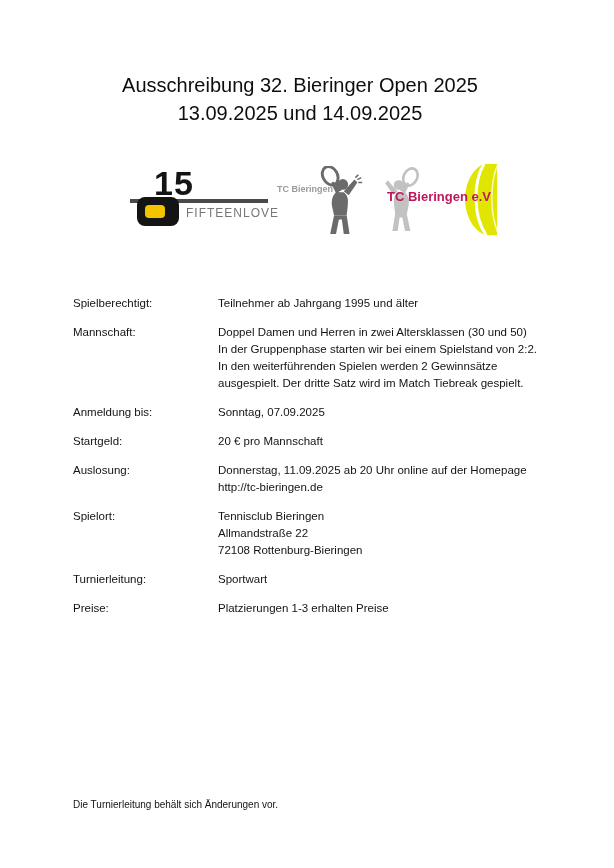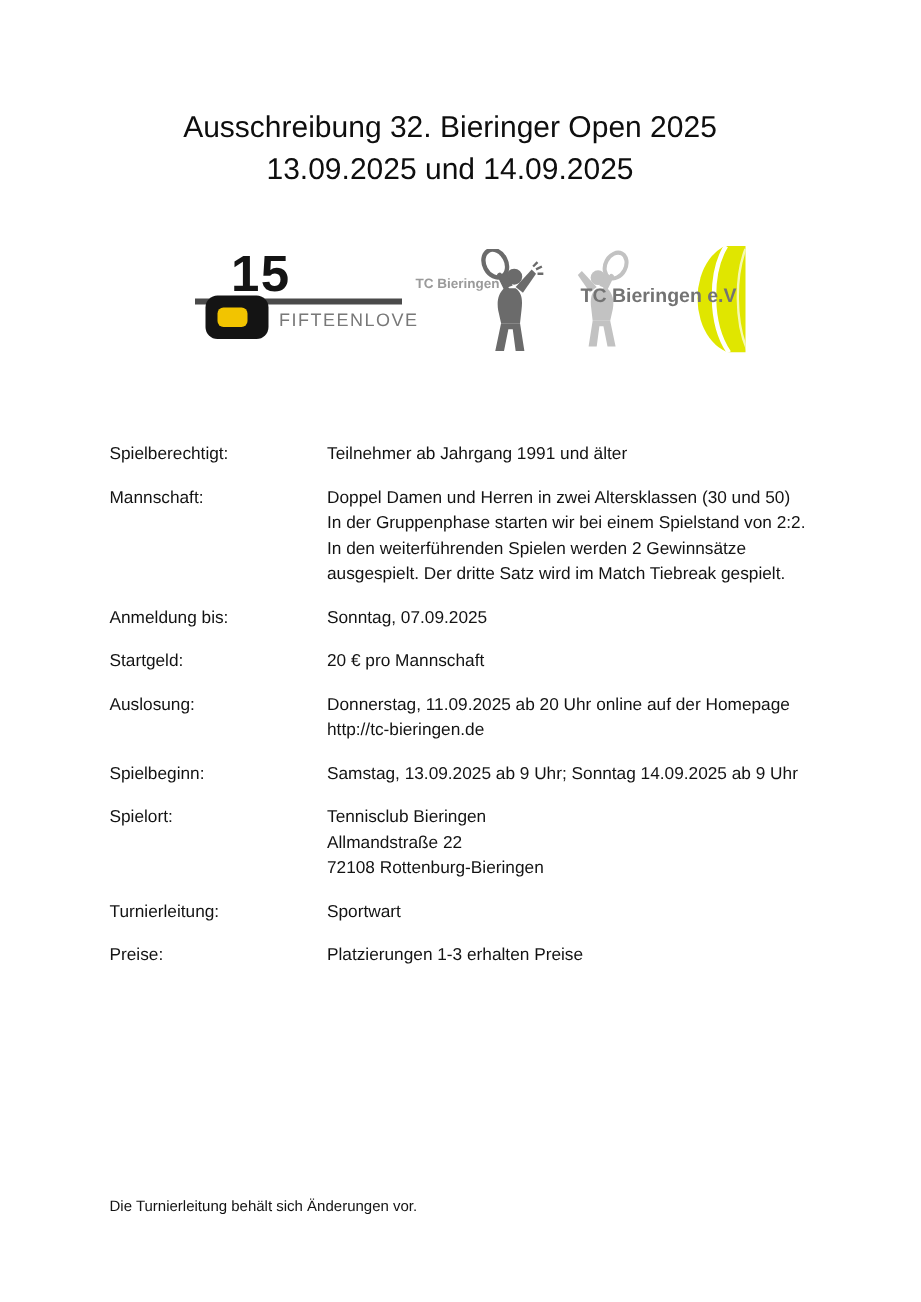--- a/index.html
+++ b/index.html
@@ -39,21 +39,21 @@
   .tcb-text {
     position:absolute; left:0px; top:20px; font-size:9px; font-weight:700; color:#9a9a9a;
   }
   .tcb-player { position:absolute; left:28px; top:2px; color:#6b6b6b; }
   
   .logo-tcbev { left:376px; width:121px; }
   .tcbev-player { position:absolute; left:2px; top:2px; color:#c2c2c2; }
   .tcbev-ball { position:absolute; right:-121px; left:85px; top:0; width:36px; height:71px; overflow:hidden; }
   .tcbev-text {
     position:absolute; left:11px; top:25px; font-size:13px; font-weight:700;
-    color:#737373; z-index:2; white-space:nowrap;
+    color:#be185d; z-index:2; white-space:nowrap;
   }
   
   .content { position:absolute; top:295px; left:73px; right:24px; font-size:11.5px; line-height:17px; }
   .row { display:flex; margin-bottom:12px; }
   .row .label { width:145px; flex:0 0 145px; }
   .row .value { flex:1; }
   .vline { white-space:nowrap; }
   .bold { font-weight:400; }
   .footer {
     position:absolute; top:796px; left:73px; font-size:10px; line-height:17px; color:#131313;
@@ -116,21 +116,21 @@
       <div class="tcbev-text">TC Bieringen e.V</div>
     </div>
 
   </div>
 
   <div class="content">
 
     <div class="row">
       <div class="label">Spielberechtigt:</div>
       <div class="value">
-        <div class="vline">Teilnehmer ab Jahrgang 1991 und älter</div>
+        <div class="vline">Teilnehmer ab Jahrgang 1995 und älter</div>
       </div>
     </div>
 
     <div class="row">
       <div class="label">Mannschaft:</div>
       <div class="value">
         <div class="vline bold">Doppel Damen und Herren in zwei Altersklassen (30 und 50)</div>
         <div class="vline">In der Gruppenphase starten wir bei einem Spielstand von 2:2.</div>
         <div class="vline">In den weiterführenden Spielen werden 2 Gewinnsätze</div>
         <div class="vline">ausgespielt. Der dritte Satz wird im Match Tiebreak gespielt.</div>
@@ -153,26 +153,20 @@
     </div>
 
     <div class="row">
       <div class="label">Auslosung:</div>
       <div class="value">
         <div class="vline">Donnerstag, 11.09.2025 ab 20 Uhr online auf der Homepage</div>
         <div class="vline">http://tc-bieringen.de</div>
       </div>
     </div>
 
-    <div class="row">
-      <div class="label">Spielbeginn:</div>
-      <div class="value">
-        <div class="vline">Samstag, 13.09.2025 ab 9 Uhr; Sonntag 14.09.2025 ab 9 Uhr</div>
-      </div>
-    </div>
 
     <div class="row">
       <div class="label">Spielort:</div>
       <div class="value">
         <div class="vline">Tennisclub Bieringen</div>
         <div class="vline">Allmandstraße 22</div>
         <div class="vline">72108 Rottenburg-Bieringen</div>
       </div>
     </div>
 

